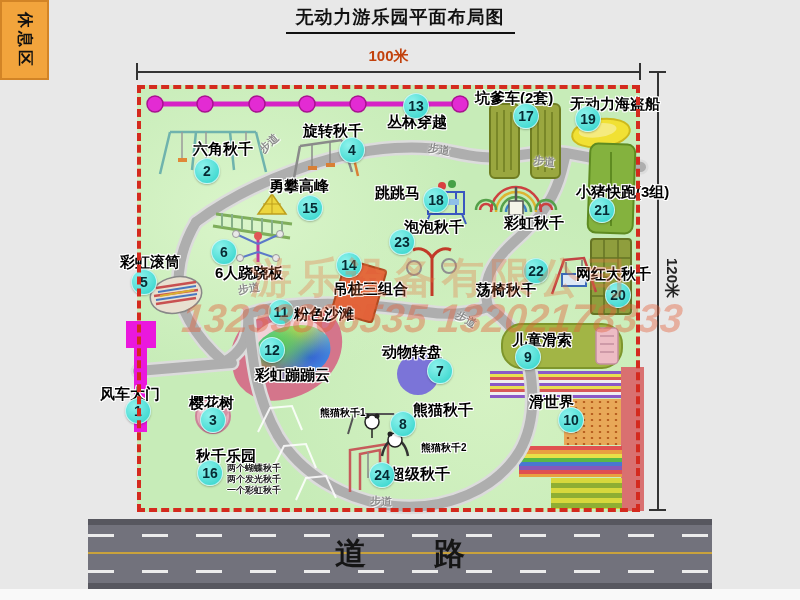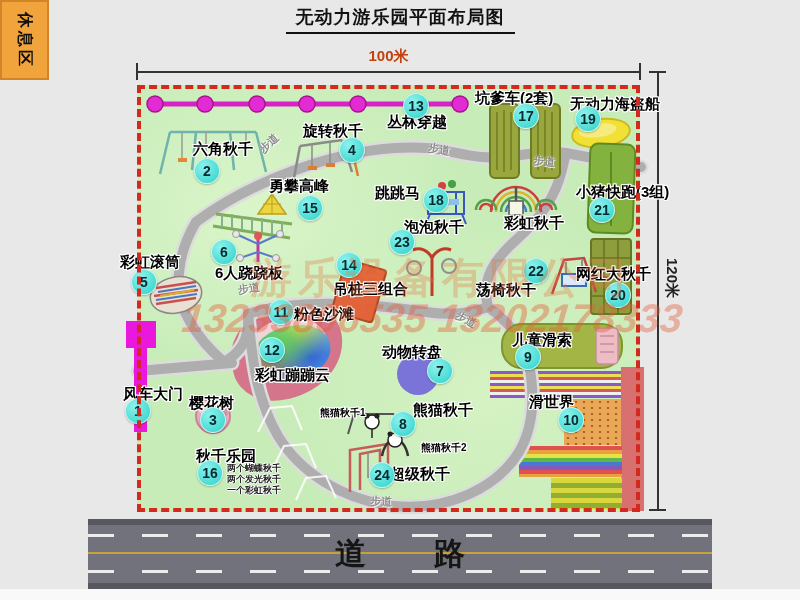--- a/index.html
+++ b/index.html
@@ -293,21 +293,21 @@
 
     <g>
       <ellipse cx="176" cy="295" rx="26" ry="18" fill="#e8e0d0" stroke="#888" stroke-width="1.5" transform="rotate(-12 176 295)"></ellipse>
       <path d="M156,288 L196,282 M154,296 L198,290 M156,304 L196,298" stroke="#c85050" stroke-width="2.5" fill="none"></path>
       <path d="M158,292 L196,286 M156,300 L197,294" stroke="#4878c0" stroke-width="2" fill="none"></path>
       <path d="M160,296 L194,290" stroke="#d8b030" stroke-width="2" fill="none"></path>
     </g>
   </svg>
 
   <div id="labels-layer">
-      <div class="item-label" style="left: 100px; top: 385px; margin-left: 23px;">风车大门</div>
+      <div class="item-label" style="left: 100px; top: 385px;">风车大门</div>
       <div class="badge" style="left: 125px; top: 398px;">1</div>
       <div class="item-label" style="left: 193px; top: 140px;">六角秋千</div>
       <div class="badge" style="left: 194px; top: 158px;">2</div>
       <div class="item-label" style="left: 189px; top: 394px;">樱花树</div>
       <div class="badge" style="left: 200px; top: 407px;">3</div>
       <div class="item-label" style="left: 303px; top: 122px;">旋转秋千</div>
       <div class="badge" style="left: 339px; top: 137px;">4</div>
       <div class="item-label" style="left: 120px; top: 253px;">彩虹滚筒</div>
       <div class="badge" style="left: 131px; top: 269px;">5</div>
       <div class="item-label" style="left: 215px; top: 264px;">6人跷跷板</div>

